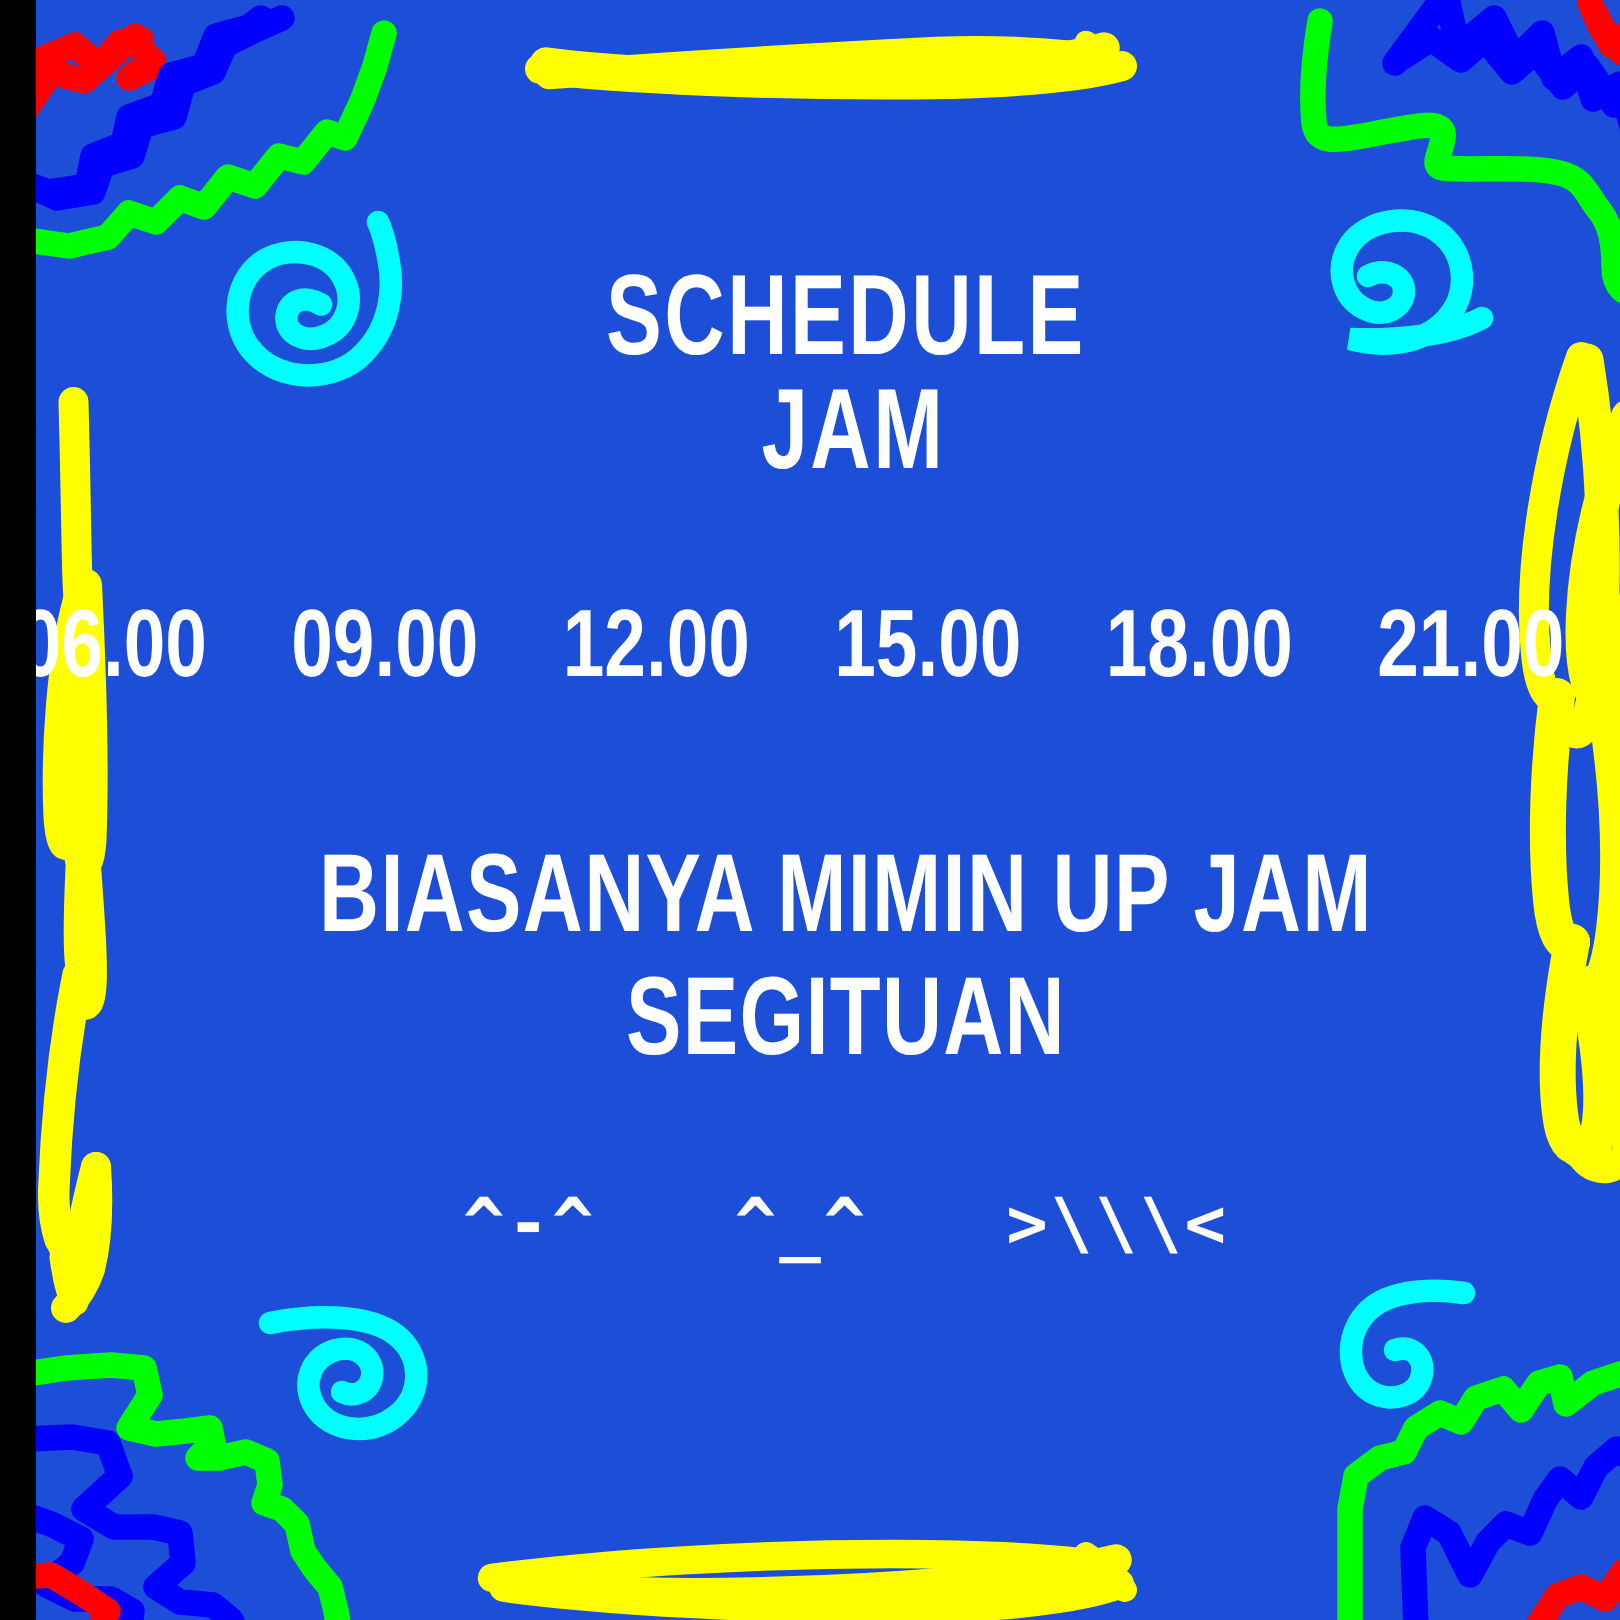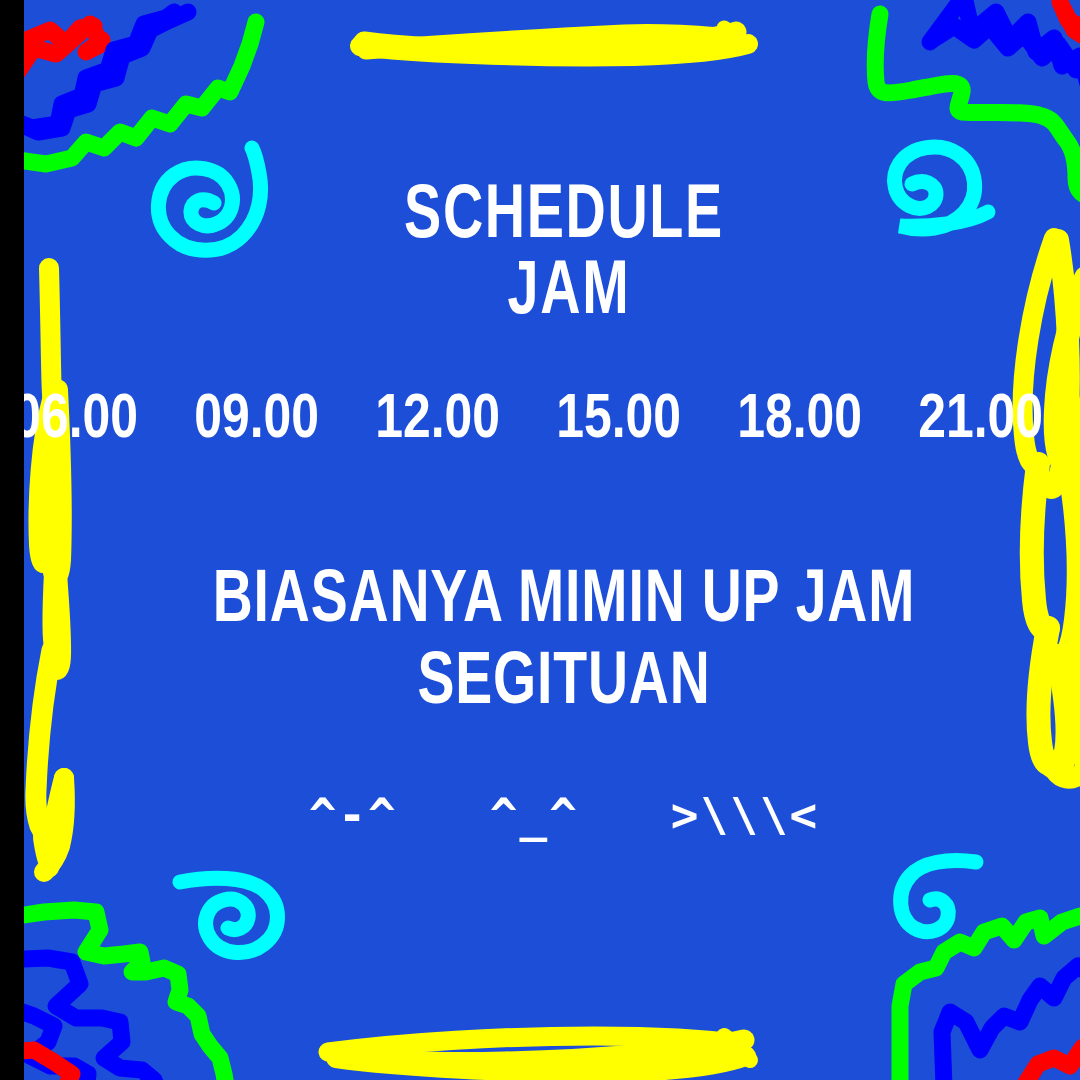--- a/index.html
+++ b/index.html
@@ -55,21 +55,21 @@
   #title-line2 {
     top: 252px;
     font-size: 68px;
     letter-spacing: 2px;
     transform: scaleX(0.82) scaleY(1.12) translateX(6px);
   }
 
   
   #times-row {
     position: absolute;
-    top: 386px;
+    top: 401px;
     left: 0;
     width: 1008px;
     display: flex;
     justify-content: center;
     align-items: flex-end;
     gap: 36px;
   }
   .time-item {
     color: #ffffff;
     font-family: "Liberation Sans Narrow", "Liberation Sans", sans-serif;

